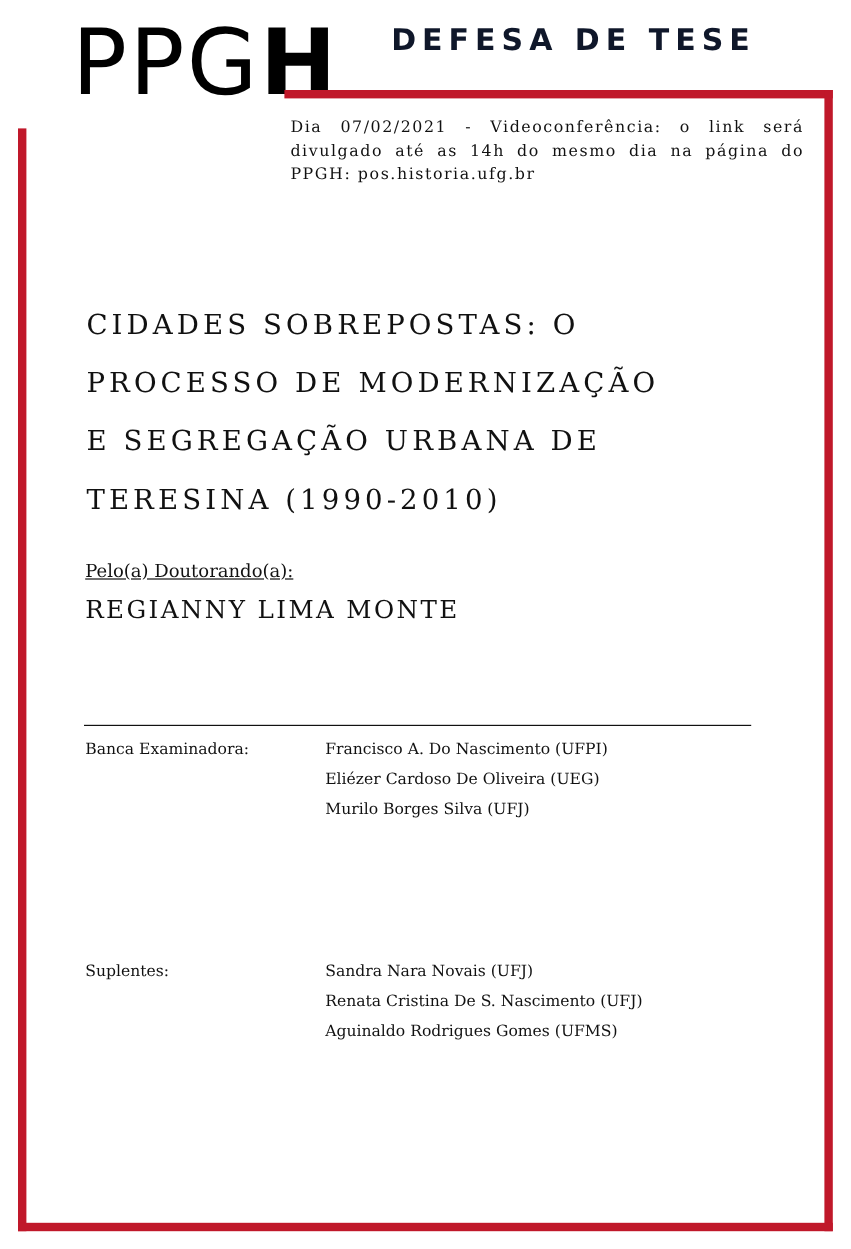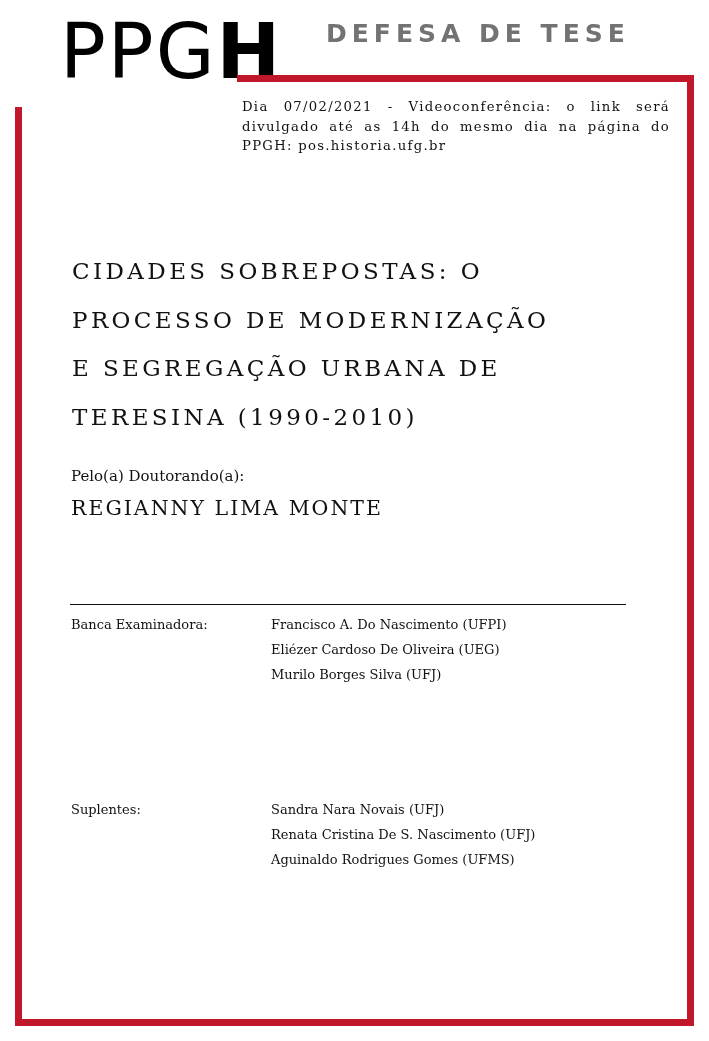--- a/index.html
+++ b/index.html
@@ -30,21 +30,21 @@
     .logo .bold { font-weight: 700; }
     .kicker {
       position: absolute;
       left: 326px;
       top: 18px;
       font-family: "DejaVu Sans", sans-serif;
       font-weight: 700;
       font-size: 25px;
       letter-spacing: 5px;
       line-height: 32px;
-      color: #737373;
+      color: #0f172a;
     }
     .bar { position: absolute; background: #C0182A; }
     .bar-top    { left: 237px; top: 75px;   width: 457px; height: 7px; }
     .bar-right  { left: 687px; top: 75px;   width: 7px;   height: 951px; }
     .bar-left   { left: 15px;  top: 107px;  width: 7px;   height: 919px; }
     .bar-bottom { left: 15px;  top: 1019px; width: 679px; height: 7px; }
 
     .info {
       position: absolute;
       left: 242px;
@@ -72,20 +72,21 @@
       font-weight: 400;
     }
     .title span { display: block; white-space: nowrap; }
     .cand-label {
       position: absolute;
       left: 71px;
       top: 466px;
       font-size: 15px;
       line-height: 20px;
       color: #111;
+      text-decoration: underline;
     }
     .cand-name {
       position: absolute;
       left: 71px;
       top: 494px;
       font-size: 20.5px;
       line-height: 28px;
       letter-spacing: 2px;
       color: #111;
     }

